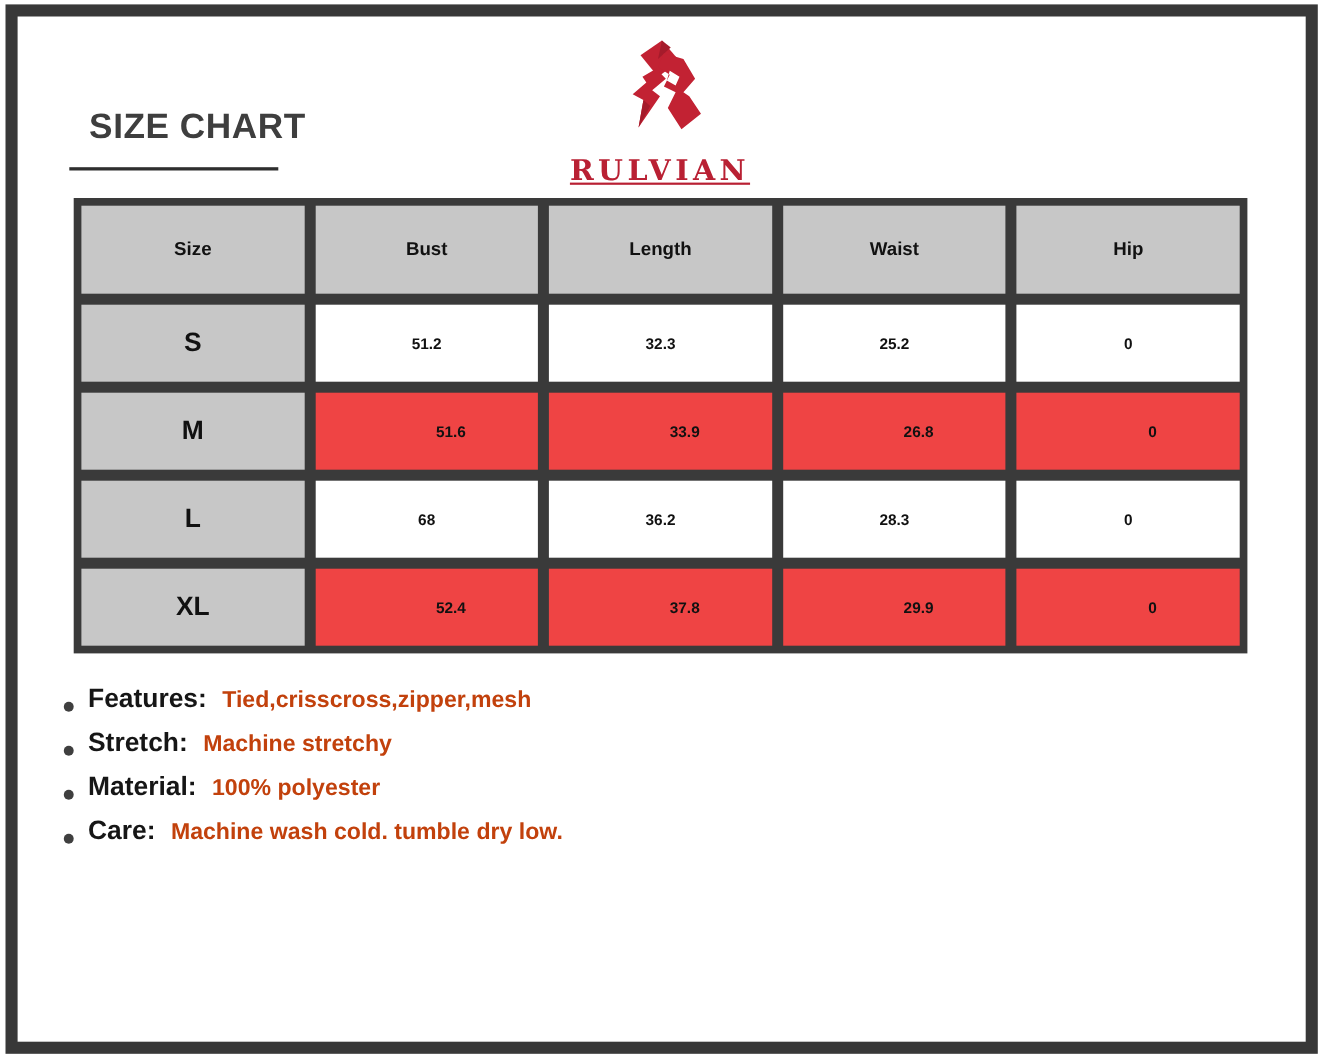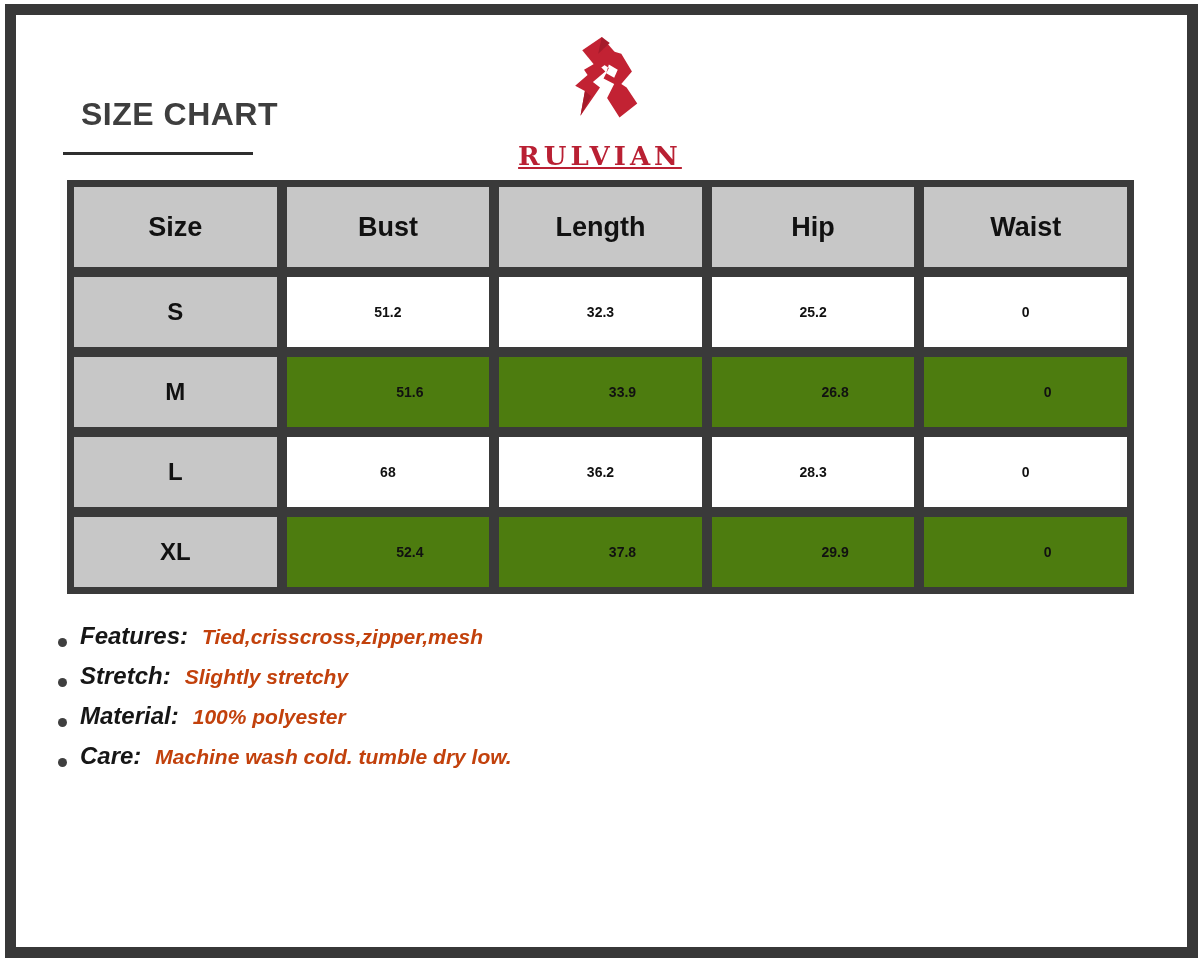--- a/index.html
+++ b/index.html
@@ -79,39 +79,38 @@
   }
   .cell {
     display: flex;
     align-items: center;
     justify-content: center;
     font-weight: bold;
     color: #111111;
   }
   .cell.head {
     background: #c7c7c7;
-    font-size: 27px;
+    font-size: 17px;
   }
   .cell.sizecol {
     background: #c7c7c7;
     font-size: 24px;
   }
   .cell.val { font-size: 14px; }
   .cell.row-a { background: #ffffff; }
-  .cell.row-b { background: #4d7c0f; padding-left: 44px; }
+  .cell.row-b { background: #ef4444; padding-left: 44px; }
 
   
   .details {
     position: absolute;
     left: 58px;
     top: 622px;
     list-style: none;
     margin: 0;
     padding: 0;
-    font-style: italic;
   }
   .details li {
     display: flex;
     align-items: baseline;
     height: 40px;
   }
   .dot {
     width: 9px;
     height: 9px;
     border-radius: 50%;
@@ -155,22 +154,22 @@
          M60 32 L70 38 L66 47 L57 42 Z"></path>
   </svg>
   <div class="wordmark">RULVIAN</div>
 </div>
 
 <div class="size-table">
 
   <div class="cell head">Size</div>
   <div class="cell head">Bust</div>
   <div class="cell head">Length</div>
+  <div class="cell head">Waist</div>
   <div class="cell head">Hip</div>
-  <div class="cell head">Waist</div>
 
   <div class="cell sizecol">S</div>
   <div class="cell val row-a">51.2</div>
   <div class="cell val row-a">32.3</div>
   <div class="cell val row-a">25.2</div>
   <div class="cell val row-a">0</div>
 
   <div class="cell sizecol">M</div>
   <div class="cell val row-b">51.6</div>
   <div class="cell val row-b">33.9</div>
@@ -192,21 +191,21 @@
 
 <ul class="details">
   <li>
     <span class="dot"></span>
     <span class="d-label">Features:</span>
     <span class="d-value">Tied,crisscross,zipper,mesh</span>
   </li>
   <li>
     <span class="dot"></span>
     <span class="d-label">Stretch:</span>
-    <span class="d-value">Slightly stretchy</span>
+    <span class="d-value">Machine stretchy</span>
   </li>
   <li>
     <span class="dot"></span>
     <span class="d-label">Material:</span>
     <span class="d-value">100% polyester</span>
   </li>
   <li>
     <span class="dot"></span>
     <span class="d-label">Care:</span>
     <span class="d-value">Machine wash cold. tumble dry low.</span>

